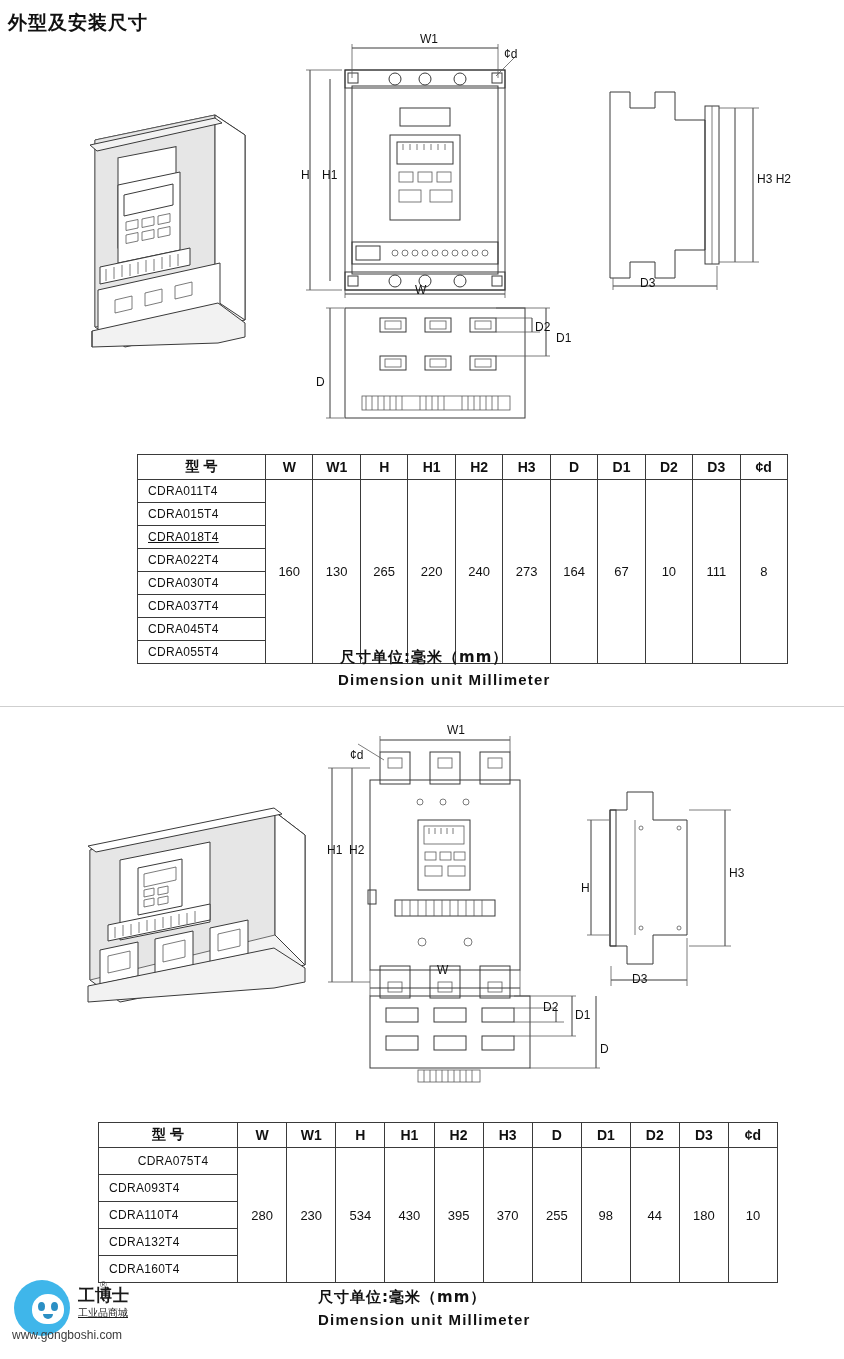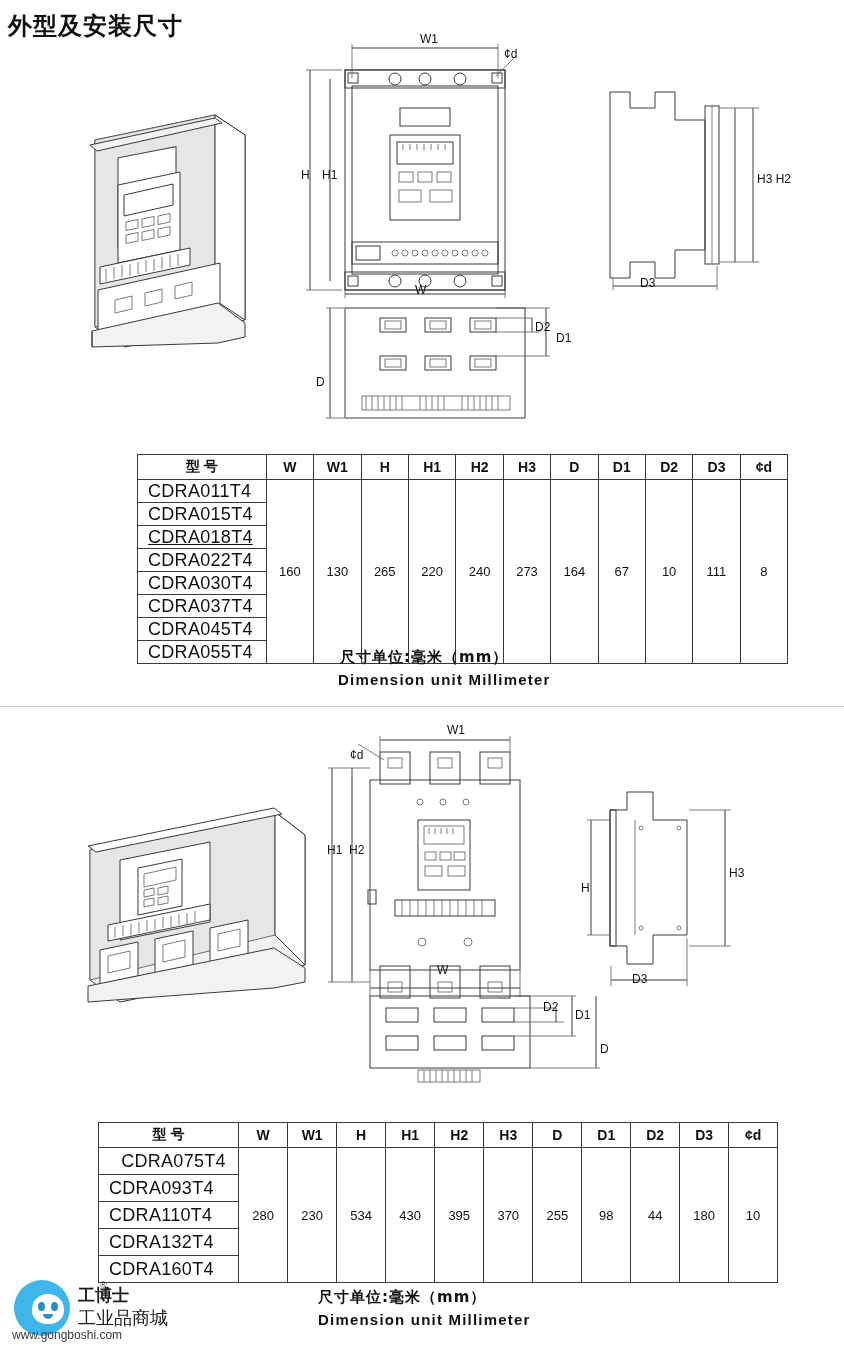--- a/index.html
+++ b/index.html
@@ -6,48 +6,48 @@
   body{
     width:844px;height:1359px;background:#ffffff;
     font-family:"Liberation Sans","DejaVu Sans",sans-serif;
     color:#111;position:relative;overflow:hidden;
   }
   .page{position:relative;width:844px;height:1359px;}
 
   
   .page-title{
     position:absolute;left:8px;top:10px;
-    font-size:24px;font-weight:bold;letter-spacing:1px;
+    font-size:19px;font-weight:bold;letter-spacing:1px;
     font-family:"DejaVu Sans","Liberation Sans",sans-serif;
   }
   .lbl{position:absolute;font-size:12px;color:#111;font-family:"Liberation Sans",sans-serif;white-space:nowrap;}
 
   
   table.dimtable{position:absolute;border-collapse:collapse;font-size:13px;padding-left:17px;}
   table.dimtable td,table.dimtable th{
     border:1px solid #3a3a3a;text-align:center;vertical-align:middle;
     font-weight:normal;padding:0;
   }
-  table.dimtable .model{text-align:left;padding-left:10px;font-size:18px;letter-spacing:.3px;}
+  table.dimtable .model{text-align:left;padding-left:10px;font-size:12px;letter-spacing:.3px;}
   table.dimtable thead th{font-size:14px;font-weight:bold;height:24px;}
   .unit-cn{position:absolute;font-size:15px;font-weight:bold;font-family:"DejaVu Sans",sans-serif;letter-spacing:1px;}
   .unit-en{position:absolute;font-size:15px;font-weight:bold;letter-spacing:1.2px;}
 
   
   .divider{position:absolute;left:0;width:844px;height:1px;background:#cfcfcf;}
 
   
   .wm{position:absolute;left:8px;top:1278px;width:210px;height:70px;}
   .wm-circle{position:absolute;left:6px;top:2px;width:56px;height:56px;border-radius:50%;
     background:#3fb6ea;}
   .wm-face{position:absolute;left:18px;top:14px;width:32px;height:30px;border-radius:50% 50% 45% 45%;background:#ffffff;}
   .wm-eye{position:absolute;width:7px;height:9px;border-radius:50%;background:#2b8fc4;top:8px;}
   .wm-mouth{position:absolute;left:11px;top:20px;width:10px;height:5px;border-radius:0 0 8px 8px;background:#2b8fc4;}
   .wm-t1{position:absolute;left:70px;top:6px;font-size:17px;font-weight:bold;color:#1a1a1a;font-family:"DejaVu Sans",sans-serif;}
-  .wm-t2{position:absolute;left:70px;top:28px;font-size:18px;color:#1a1a1a;font-family:"DejaVu Sans",sans-serif;}
+  .wm-t2{position:absolute;left:70px;top:28px;font-size:10px;color:#1a1a1a;font-family:"DejaVu Sans",sans-serif;text-decoration:underline;}
   .wm-t3{position:absolute;left:4px;top:50px;font-size:12px;color:#3b3b3b;}
   .wm-reg{position:absolute;left:92px;top:2px;font-size:9px;color:#333;}
 
   
   .persp{position:absolute;}
   svg{display:block;overflow:visible;}
   .st{fill:none;stroke:#3a3a3a;stroke-width:1;}
   .st2{fill:none;stroke:#5a5a5a;stroke-width:0.8;}
   .stf{fill:#f2f2f2;stroke:#3a3a3a;stroke-width:1;}
   .stf2{fill:#e6e6e6;stroke:#4a4a4a;stroke-width:0.8;}

